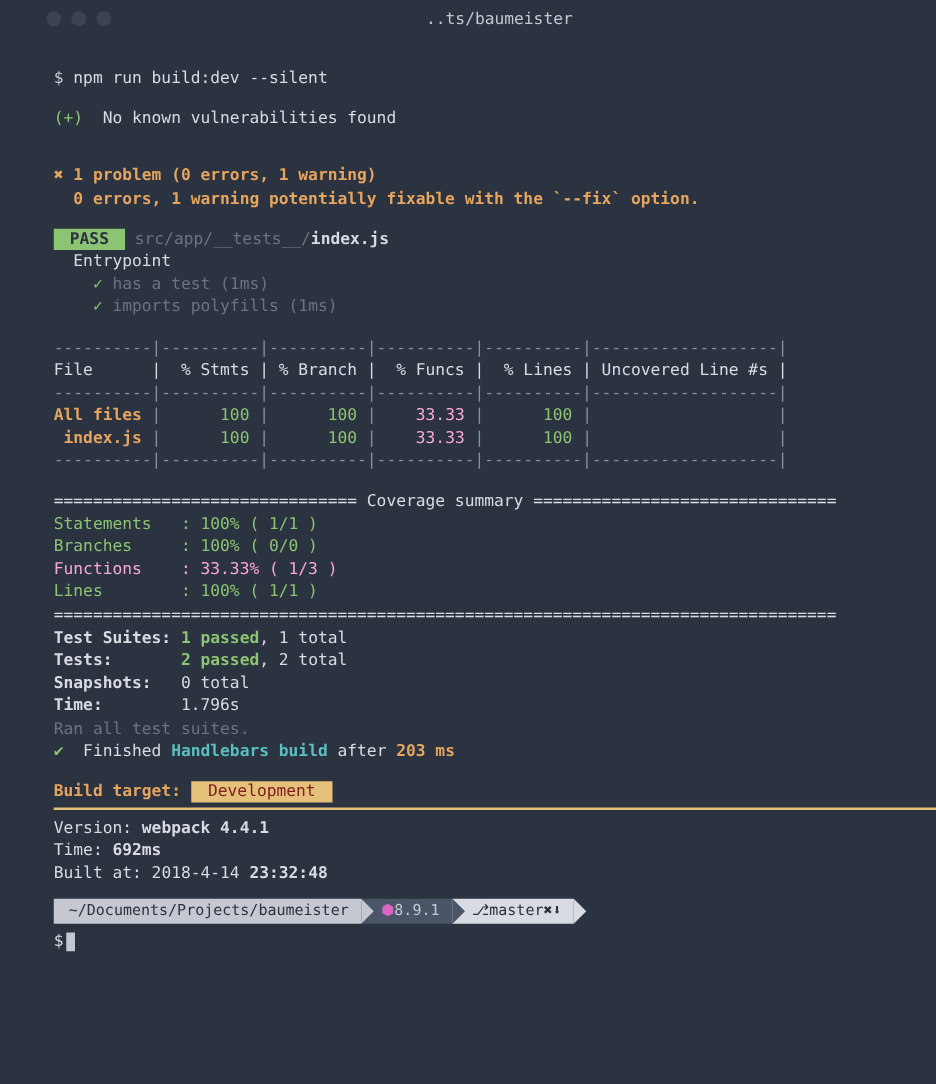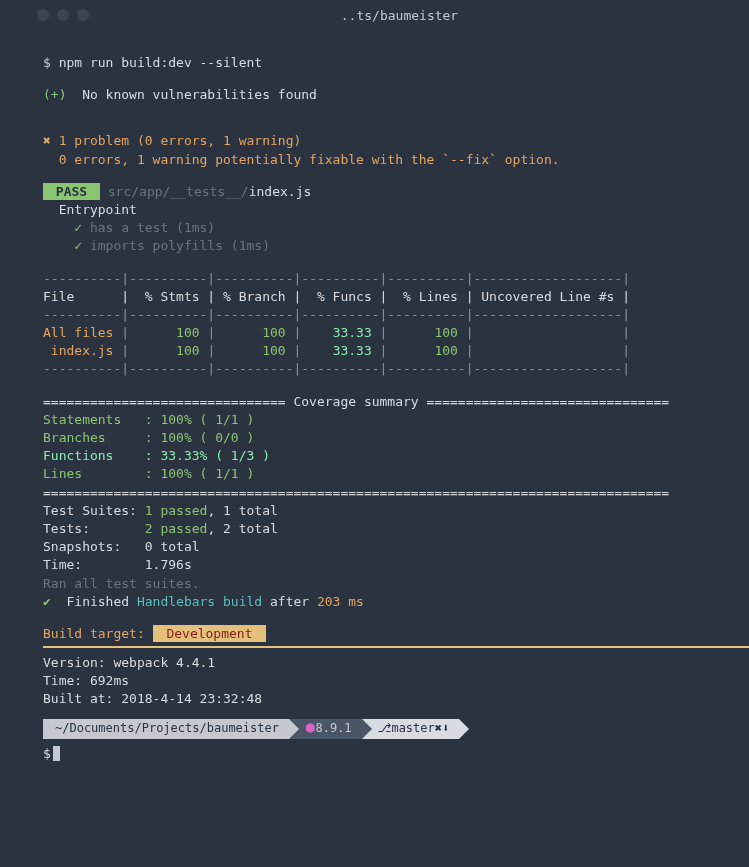--- a/index.html
+++ b/index.html
@@ -48,24 +48,24 @@
       padding: 10px 18px;
       line-height: 1.4;
     }
     .line { white-space: pre; }
     .prompt-sym { color: #c5c8d0; }
     .gray { color: #6b7280; }
     .dim { color: #8a8f9c; }
     .white { color: #d8dbe2; }
     .orange { color: #e5a55e; }
     .green { color: #8bc472; }
-    .red { color: #86efac; }
+    .red { color: #f9a8d4; }
     .cyan { color: #5bc0c0; }
     .underline { text-decoration: underline; }
-    .bold { font-weight: normal; }
+    .bold { font-weight: bold; }
     .pass-badge {
       background: #8bc472;
       color: #2b3240;
       padding: 1px 5px;
       font-weight: bold;
     }
     .spacer { height: 14px; }
     .spacer-sm { height: 6px; }
     .build-target-badge {
       background: #e5c07b;

